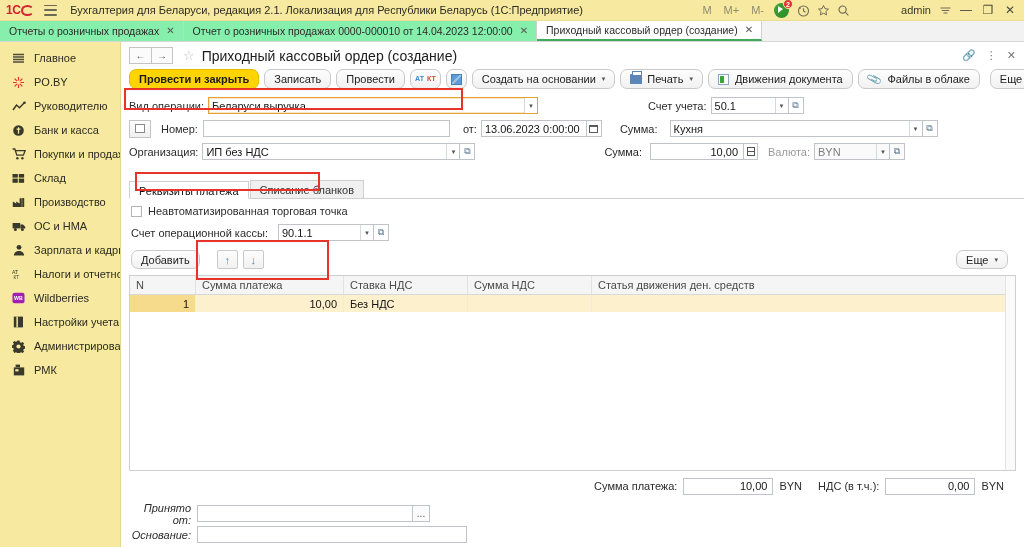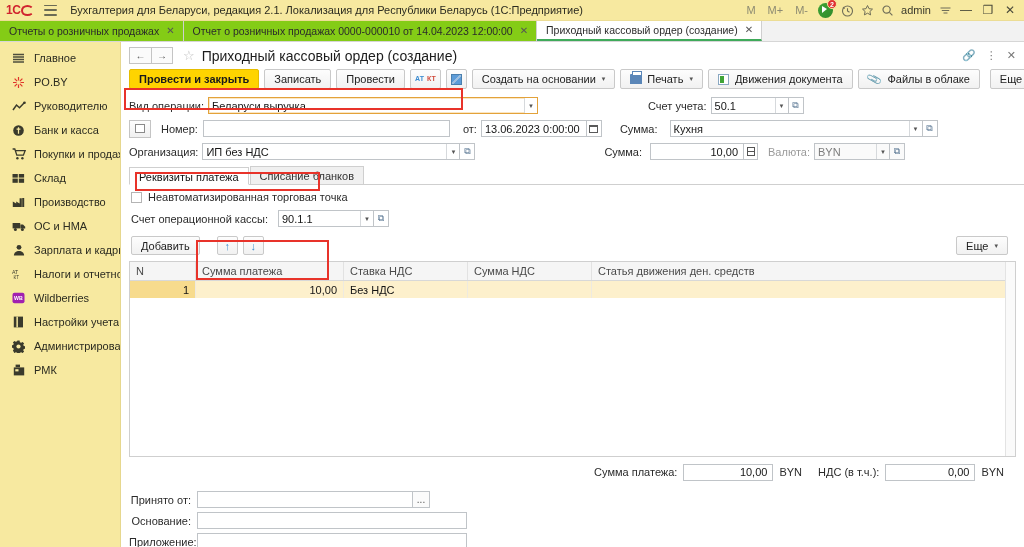--- a/index.html
+++ b/index.html
@@ -58,32 +58,32 @@
     border-left: 5px solid #fff; border-top: 3px solid transparent;
     border-bottom: 4px solid transparent;
   }
   .greenbadge .cnt {
     position: absolute; right: -4px; top: -4px;
     background: #e03131; color: #fff; font-size: 7px; font-weight: bold;
     border-radius: 50%; width: 10px; height: 10px; line-height: 10px;
     text-align: center; border: 1px solid #f7e9a0;
   }
   .ticon { width: 20px; height: 21px; display: flex; align-items: center; justify-content: center; cursor: pointer; color: #6f6d58; }
-  .username { font-size: 11px; color: #3a3a2c; padding: 0 4px; cursor: pointer; }
+  .username { font-size: 11px; color: #3a3a2c; padding: 0 4px; cursor: pointer; margin-left: 44px; }
   .wbtn { width: 22px; height: 21px; display: flex; align-items: center; justify-content: center; cursor: pointer; color: #4a4a3a; font-size: 12px; }
 
   
   .tabstrip {
     position: absolute; left: 0; top: 21px; width: 1024px; height: 21px;
     background: #f2f2f2; display: flex; align-items: flex-end;
     border-bottom: 1px solid #d6d6d6;
   }
   .tab {
     height: 20px; line-height: 20px; padding: 0 8px 0 9px;
-    font-size: 10.5px; color: #2b2b2b; background: #84cc16;
+    font-size: 10.5px; color: #2b2b2b; background: #86efac;
     border-right: 1px solid #cfcfcf;
     display: flex; align-items: center; cursor: pointer; white-space: nowrap;
   }
   .tab.active { background: #fff; border-bottom: 2px solid #3faa5a; }
   .tab .x { margin-left: 7px; color: #555; font-size: 10px; cursor: pointer; }
 
   
   .sidebar {
     position: absolute; left: 0; top: 42px; width: 121px; height: 505px;
     background: #f7e9a0; border-right: 1px solid #e6d78e;
@@ -111,21 +111,21 @@
   }
   .navbtn:first-child { border-right: none; }
   .star { margin-left: 10px; color: #bfbfbf; font-size: 13px; cursor: pointer; }
   .doc-title { margin-left: 7px; font-size: 14px; color: #1c1c1c; }
   .tr-icons { margin-left: auto; display: flex; align-items: center; padding-right: 8px; gap: 10px; }
   .tr-icons span { color: #777; font-size: 11px; cursor: pointer; }
 
   
   .toolbar { display: flex; align-items: center; height: 26px; padding-left: 8px; gap: 5px; }
   .btn {
-    height: 20px; border: 1px solid #c9c9c9; border-radius: 2px;
+    height: 20px; border: 1px solid #c9c9c9; border-radius: 7px;
     background: linear-gradient(#fdfdfd,#f1f1f1);
     font-size: 11px; color: #222; padding: 0 9px;
     display: flex; align-items: center; cursor: pointer; white-space: nowrap;
   }
   .btn.primary {
     background: #ffd400; border-color: #e5bd00; font-weight: bold;
     color: #1a1a1a;
   }
   .btn .car { margin-left: 6px; font-size: 7px; color: #555; }
   .btn.iconbtn { padding: 0 4px; }
@@ -181,21 +181,21 @@
     width: 15px; height: 17px; border: 1px solid #c0c4c8; border-left: none; background: #fff;
     display: flex; align-items: center; justify-content: center; cursor: pointer;
   }
   .calbtn .cal { width: 9px; height: 8px; border: 1px solid #5a5a5a; border-top: 2px solid #5a5a5a; }
   .calcbtn { width: 14px; height: 17px; border: 1px solid #c0c4c8; border-left: none; background: #fff;
     display: flex; align-items: center; justify-content: center; cursor: pointer; }
   .calcbtn .cc { width: 8px; height: 9px; border: 1px solid #555; background:
      linear-gradient(#fff 0 3px, #555 3px 4px, #fff 4px 100%); }
 
   
-  .ftabs { display: flex; align-items: flex-end; margin: 4px 0 0 8px; border-bottom: 1px solid #cfcfcf; height: 19px; }
+  .ftabs { display: flex; align-items: flex-end; margin: 18px 0 0 8px; border-bottom: 1px solid #cfcfcf; height: 19px; }
   .ftab {
     height: 18px; line-height: 18px; padding: 0 9px; font-size: 11px;
     border: 1px solid #cfcfcf; border-bottom: none; background: #f0f0f0;
     color: #333; cursor: pointer; margin-right: 1px;
   }
   .ftab.active { background: #fff; border-bottom: 1px solid #fff; margin-bottom: -1px; color: #111; }
 
   .chkrow { display: flex; align-items: center; margin: 6px 0 0 10px; position: relative; }
   .chkbox { width: 11px; height: 11px; border: 1px solid #b4b4b4; background: #fff; margin-right: 6px; cursor: pointer; }
   .chklbl { font-size: 11px; color: #2b2b2b; }
@@ -222,21 +222,21 @@
   .c-sum { width: 148px; }
   .c-vat { width: 124px; }
   .c-vsum { width: 124px; }
   .c-art { flex: 1; }
   .vscroll { position: absolute; right: 0; top: 0; bottom: 0; width: 10px; background: #fafafa; border-left: 1px solid #e3e3e3; }
 
   .totals { display: flex; align-items: center; justify-content: flex-end; height: 22px; margin: 4px 20px 0 8px; gap: 6px; }
 
   .bottomzone { padding: 6px 8px 0 8px; }
   .brow { display: flex; align-items: center; height: 21px; }
-  .blbl { width: 62px; text-align: right; font-size: 11px; color: #2b2b2b; margin-right: 6px; }
+  .blbl { width: 62px; text-align: right; font-size: 11px; color: #2b2b2b; margin-right: 6px; font-style: italic; }
   .dotsbtn { width: 17px; height: 17px; border: 1px solid #c0c4c8; border-left: none; background: #fbfbfb;
     display: flex; align-items: center; justify-content: center; font-size: 10px; color: #555; cursor: pointer; }
 </style>
 </head>
 <body>
 
 <div class="titlebar">
   <div class="logo1c">
     <span class="onec">1C</span>
       <span class="swirl"></span>

